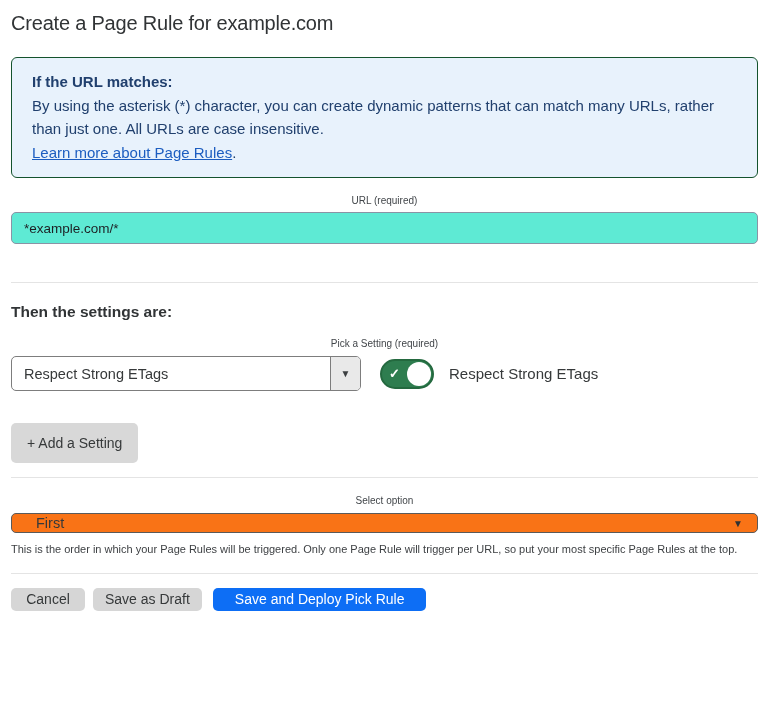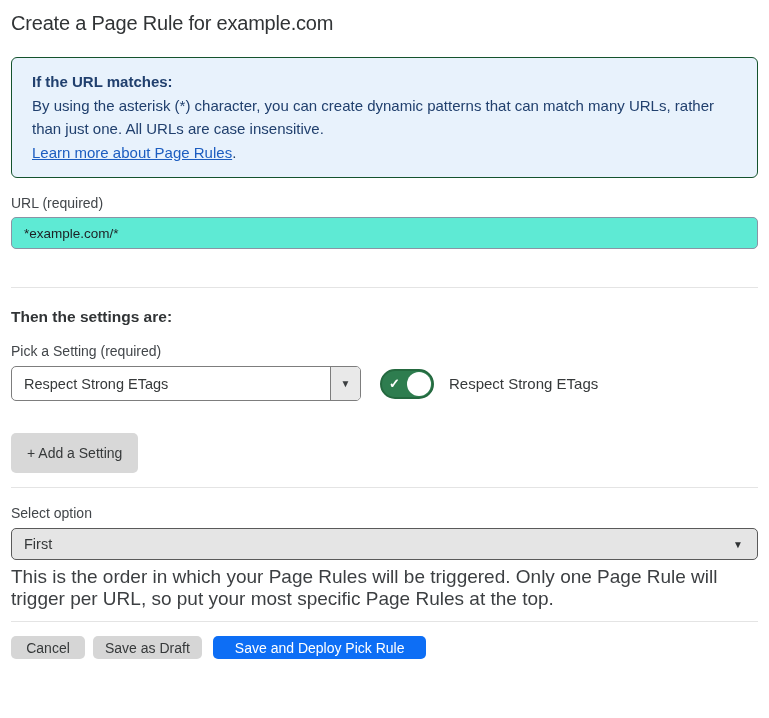--- a/index.html
+++ b/index.html
@@ -33,23 +33,24 @@
   }
   .info-box .info-heading { font-weight: 700; }
   .info-box a.info-link {
     color: #1c5dc0;
     text-decoration: underline;
     cursor: pointer;
   }
   .info-box .info-link-suffix { color: #21406e; }
 
   .field-label {
-    font-size: 14px;
+    font-size: 10px;
     color: #42464a;
     margin-top: 17px;
+    text-align: center;
   }
 
   .url-input {
     display: block;
     width: 100%;
     height: 32px;
     margin-top: 6px;
     background: #5eead4;
     border: 1px solid #8a93a5;
     border-radius: 5px;
@@ -163,37 +164,37 @@
   }
   .add-setting-btn {
     margin-top: 32px;
     height: 40px;
     background: #d8d8d8;
   }
 
   .order-select {
     margin-top: 7px;
     width: 100%;
-    height: 32px;
-    background: #e5e5e5;
+    height: 20px;
+    background: #f97316;
     border: 1px solid #5a5a5a;
     border-radius: 5px;
     display: flex;
     align-items: center;
-    padding: 0 14px 0 12px;
+    padding: 0 14px 0 24px;
     font-size: 14.5px;
     color: #36393a;
     cursor: pointer;
   }
   .order-select .order-value { flex: 1; }
   .order-select .order-arrow { font-size: 10px; color: #2f3234; }
 
   .help-text {
     margin-top: 6px;
-    font-size: 19px;
+    font-size: 11px;
     line-height: 21.5px;
     color: #3c3f42;
     max-width: 740px;
   }
 
   .footer-row {
     display: flex;
     align-items: center;
     margin-top: 14px;
   }

